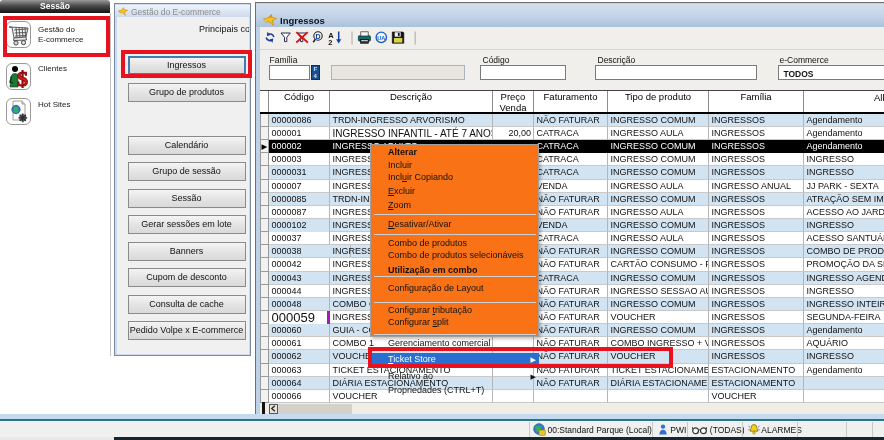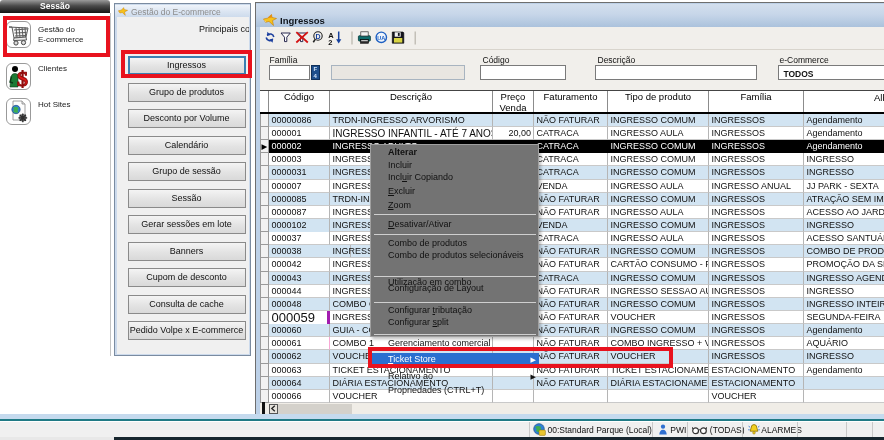--- a/index.html
+++ b/index.html
@@ -64,21 +64,20 @@
     <div class="abs" style="left:0.5px;top:0.5px;width:134.5px;height:12.5px;background:linear-gradient(#eff4fa,#dbe5f2 55%,#cddbec);">
       <svg width="10" height="9" viewBox="0 0 13 11" style="position:absolute;left:3px;top:2px;">
         <path d="M0.5 4.5 L4 3.8 L7.5 0.5 L8 3 L12.5 4 L8.5 6 L9.5 10.5 L5.5 6.8 L2.5 7.5 Z" fill="#f7c21a" stroke="#c87d00" stroke-width="0.6"></path>
       </svg>
       <span style="position:absolute;left:16px;top:2px;font-size:8.5px;color:#8c8c8c;">Gestão do E-commerce</span>
     </div>
     <div class="abs" style="left:2.5px;top:13px;width:131.5px;height:337px;background:#f0f0f0;overflow:hidden;">
       <div class="abs" style="left:82px;top:7px;font-size:9px;color:#111;white-space:nowrap;">Principais configurações</div>
       <div class="ebtn" style="top:39px;border:2px solid #3c7fb1;line-height:15.5px;">Ingressos</div>
       <div class="ebtn" style="top:65.5px;">Grupo de produtos</div>
-      <div class="ebtn" style="top:92px;">Desconto por Volume</div>
       <div class="ebtn" style="top:118.5px;">Calendário</div>
       <div class="ebtn" style="top:171.5px;">Sessão</div>
       <div class="ebtn" style="top:145px;">Grupo de sessão</div>
       <div class="ebtn" style="top:198px;">Gerar sessões em lote</div>
       <div class="ebtn" style="top:224.5px;">Banners</div>
       <div class="ebtn" style="top:251px;">Cupom de desconto</div>
       <div class="ebtn" style="top:277.5px;">Consulta de cache</div>
       <div class="ebtn" style="top:304px;">Pedido Volpe x E-commerce</div>
     </div>
   </div>
@@ -424,32 +423,32 @@
     </svg>
     <span class="abs" style="left:761.3px;top:3.5px;">ALARMES</span>
     <div class="abs" style="left:796.5px;top:0;width:1px;height:16px;background:#c9c9c9;"></div>
     <div class="abs" style="left:845.5px;top:0;width:1px;height:16px;background:#c9c9c9;"></div>
     <div class="abs" style="left:872px;top:0;width:1px;height:16px;background:#c9c9c9;"></div>
   </div>
   <div class="abs" style="left:0;top:436.5px;width:884px;height:3.5px;background:#e8e8e8;z-index:10;">
     <div class="abs" style="left:114px;top:0;width:770px;height:3.5px;background:#17262e;"></div>
   </div>
 
-  <div class="abs" id="menu" style="left:369.5px;top:143.5px;width:169.5px;height:193px;background:#737373;border:1px solid #a0a0a0;box-shadow:2px 2px 3px rgba(0,0,0,0.25);z-index:20;font-size:9px;color:#111;text-align:center;">
+  <div class="abs" id="menu" style="left:369.5px;top:143.5px;width:169.5px;height:193px;background:#f97316;border:1px solid #a0a0a0;box-shadow:2px 2px 3px rgba(0,0,0,0.25);z-index:20;font-size:9px;color:#111;text-align:center;">
       <div style="position:absolute;left:17.5px;top:1px;height:12px;line-height:12px;white-space:nowrap;font-weight:bold;">Alterar</div>
       <div style="position:absolute;left:17.5px;top:14.400000000000006px;height:12px;line-height:12px;white-space:nowrap;">Incluir</div>
       <div style="position:absolute;left:17.5px;top:26.80000000000001px;height:12px;line-height:12px;white-space:nowrap;">Incl<span style="text-decoration:underline">u</span>ir Copiando</div>
       <div style="position:absolute;left:17.5px;top:40.30000000000001px;height:12px;line-height:12px;white-space:nowrap;"><span style="text-decoration:underline">E</span>xcluir</div>
       <div style="position:absolute;left:17.5px;top:54px;height:12px;line-height:12px;white-space:nowrap;"><span style="text-decoration:underline">Z</span>oom</div>
       <div style="position:absolute;left:3px;top:69.4px;width:162px;height:1px;background:#cfcfcf;"></div>
       <div style="position:absolute;left:17.5px;top:73.69999999999999px;height:12px;line-height:12px;white-space:nowrap;"><span style="text-decoration:underline">D</span>esativar/Ativar</div>
       <div style="position:absolute;left:3px;top:89px;width:162px;height:1px;background:#cfcfcf;"></div>
       <div style="position:absolute;left:17.5px;top:92.4px;height:12px;line-height:12px;white-space:nowrap;">Combo de produtos</div>
       <div style="position:absolute;left:17.5px;top:104.69999999999999px;height:12px;line-height:12px;white-space:nowrap;">Combo de produtos selecionáveis</div>
-      <div style="position:absolute;left:17.5px;top:131px;height:12px;line-height:12px;white-space:nowrap;">Utilização em combo</div>
+      <div style="position:absolute;left:17.5px;top:119px;height:12px;line-height:12px;white-space:nowrap;font-weight:bold;">Utilização em combo</div>
       <div style="position:absolute;left:3px;top:131.89999999999998px;width:162px;height:1px;background:#cfcfcf;"></div>
       <div style="position:absolute;left:17.5px;top:137.5px;height:12px;line-height:12px;white-space:nowrap;">Configuração de Layout</div>
       <div style="position:absolute;left:3px;top:157.10000000000002px;width:162px;height:1px;background:#cfcfcf;"></div>
       <div style="position:absolute;left:17.5px;top:159.8px;height:12px;line-height:12px;white-space:nowrap;">Configurar <span style="text-decoration:underline">t</span>ributação</div>
       <div style="position:absolute;left:17.5px;top:171.89999999999998px;height:12px;line-height:12px;white-space:nowrap;">Configurar <span style="text-decoration:underline">s</span>plit</div>
       <div style="position:absolute;left:3px;top:189px;width:162px;height:1px;background:#cfcfcf;"></div>
       <div style="position:absolute;left:17.5px;top:192.89999999999998px;height:12px;line-height:12px;white-space:nowrap;"><span style="text-decoration:underline">G</span>erenciamento comercial</div>
       <div style="position:absolute;left:0;top:208px;width:168px;height:12.5px;background:#2a6fd0;color:#fff;">
   <div style="position:absolute;left:17.5px;top:0.5px;height:12px;line-height:12px;"><span style="text-decoration:underline">T</span>icket Store</div>
   <div style="position:absolute;left:160px;top:1.5px;font-size:7px;line-height:12px;">▶</div>

